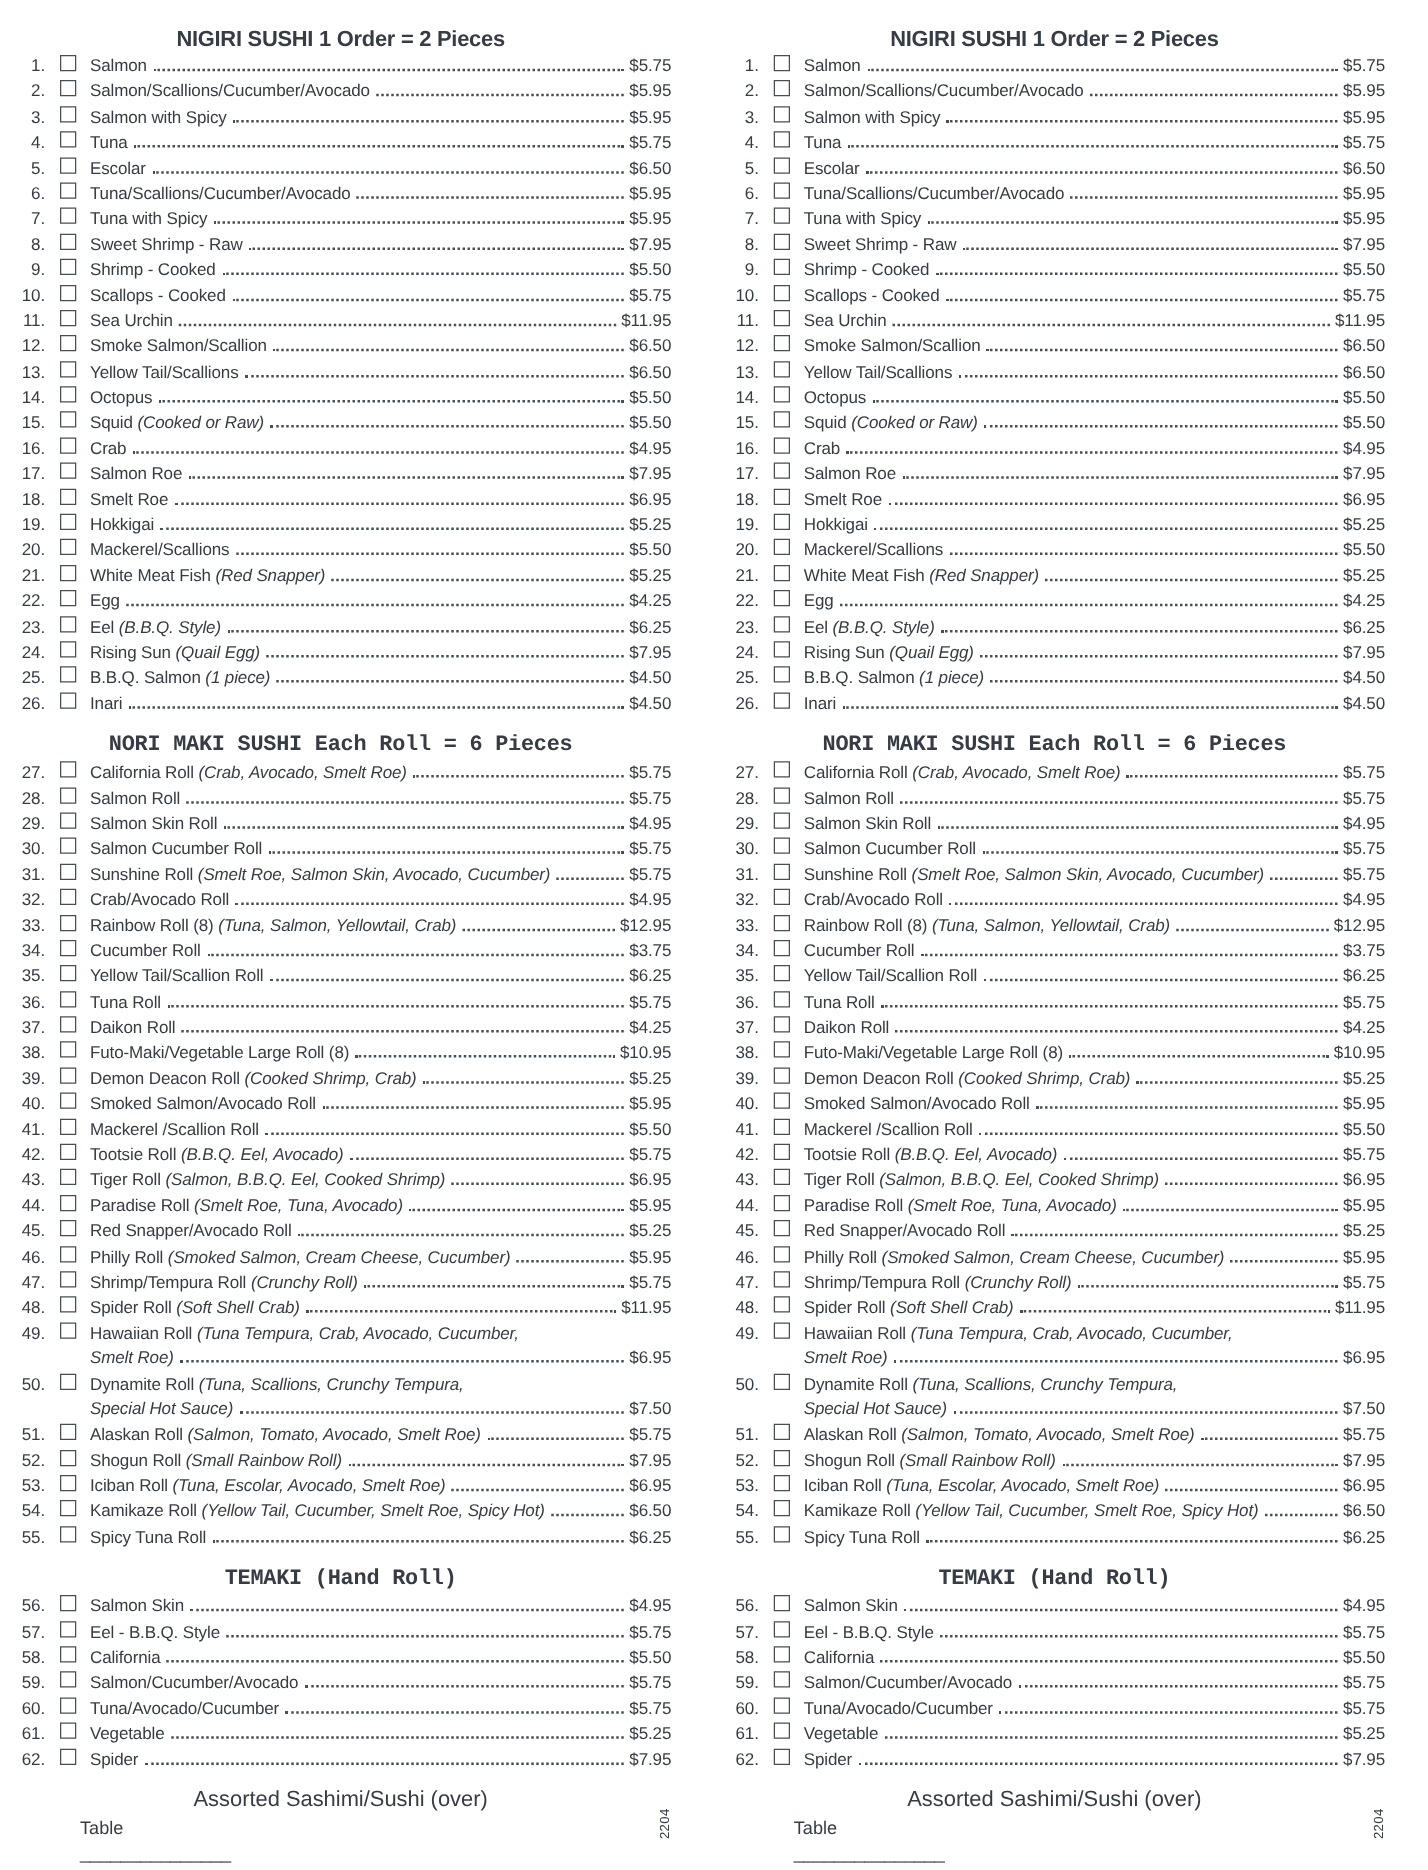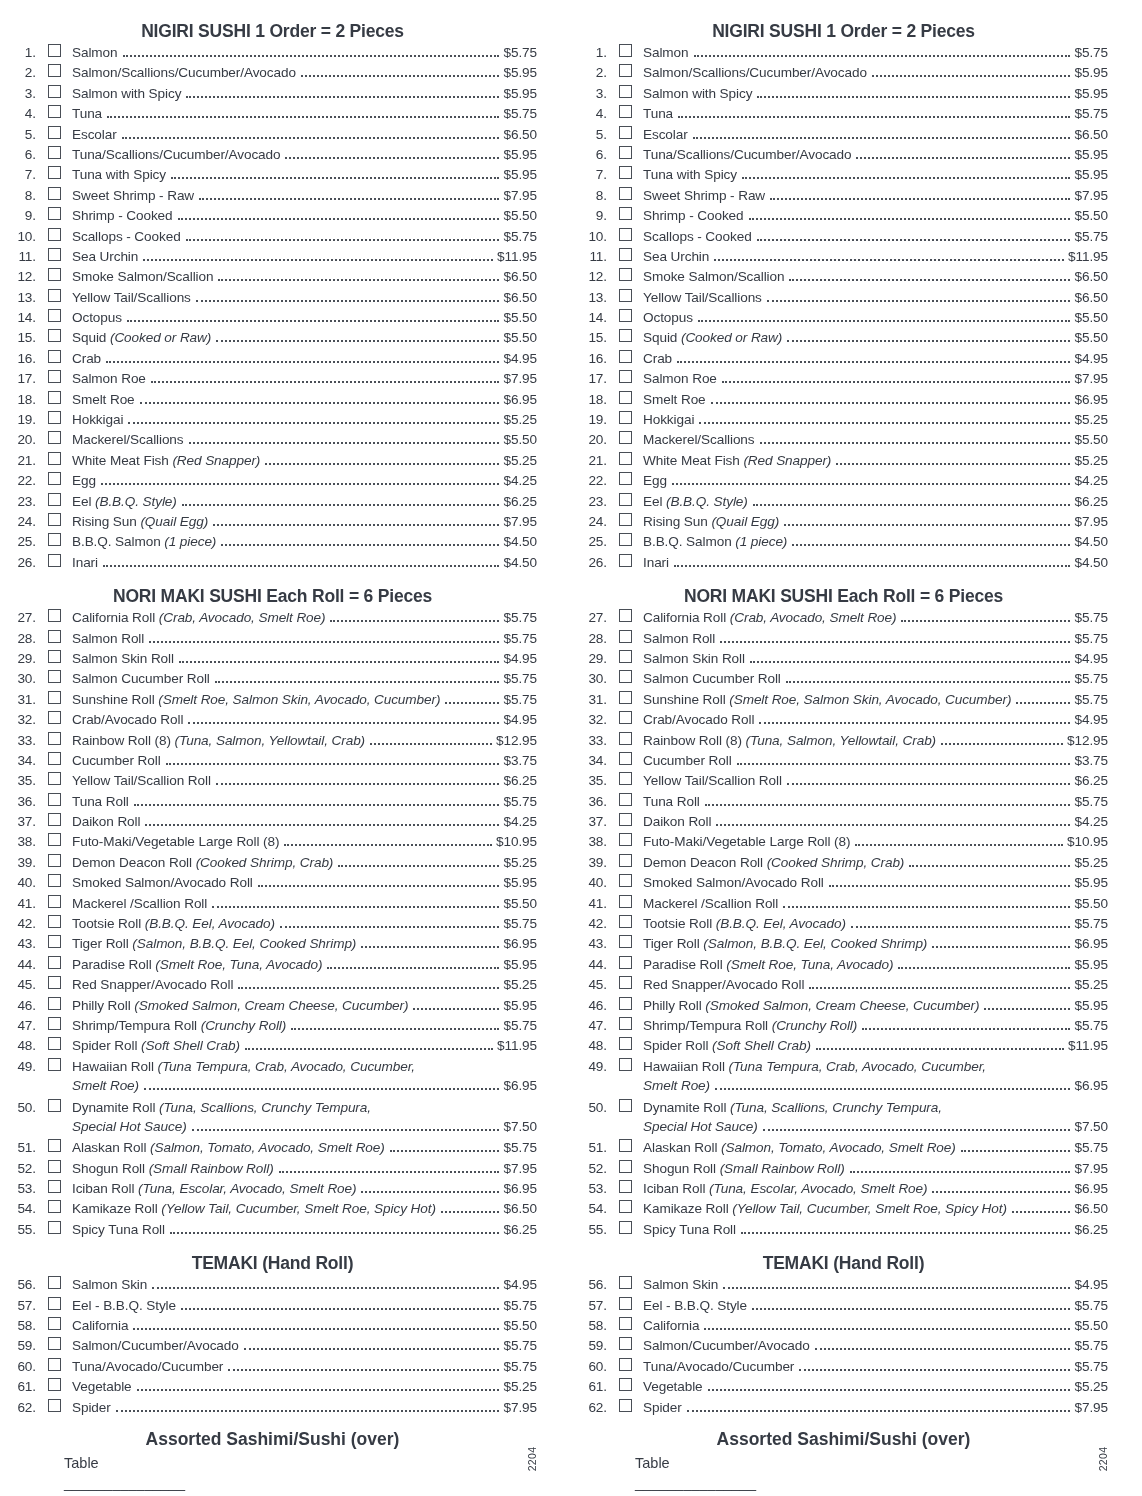--- a/index.html
+++ b/index.html
@@ -18,21 +18,21 @@
   }
   .section-title {
     text-align:center;
     font-weight:bold;
     font-size:17.5px;
     line-height:21px;
     margin:0 0 2px 0;
     letter-spacing:-0.2px;
     white-space:nowrap;
   }
-  .section + .section .section-title { margin-top:12px; }
+  .section + .section .section-title { margin-top:12px;font-family:Liberation Mono, monospace; }
   .row {
     display:flex;
     align-items:baseline;
     height:20.4px;
     font-size:13.6px;
     letter-spacing:-0.1px;
     white-space:nowrap;
   }
   .num { width:28px; text-align:right; flex:none; }
   .checkbox {
@@ -49,21 +49,21 @@
     flex:1 1 auto;
     min-width:8px;
     border-bottom:2px dotted #4a4f57;
     margin:0 4px 0 5px;
     display:inline-block;
   }
   .price { flex:none; }
   .row.cont { padding-left:64px; }
   .footer-title {
     text-align:center;
-    font-weight:bold;
+    font-weight:normal;
     font-size:17.5px;
     line-height:21px;
     margin-top:10px;
     white-space:nowrap;
   }
   .order-line {
     position:relative;
     display:flex;
     align-items:baseline;
     margin:3px 0 0 56px;

